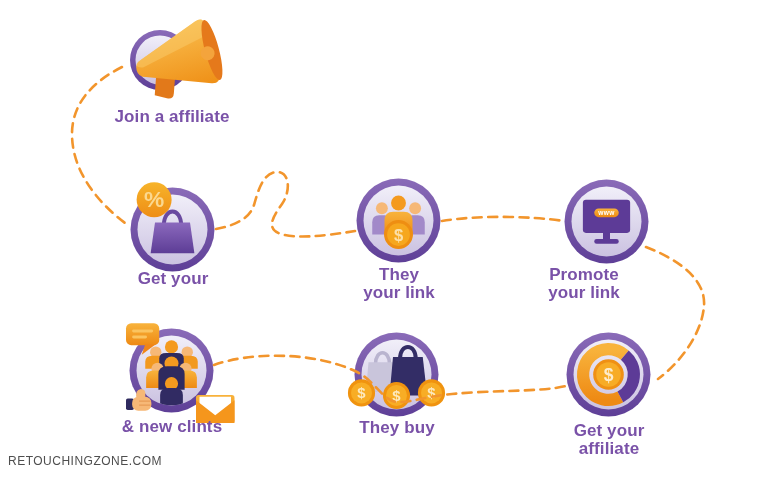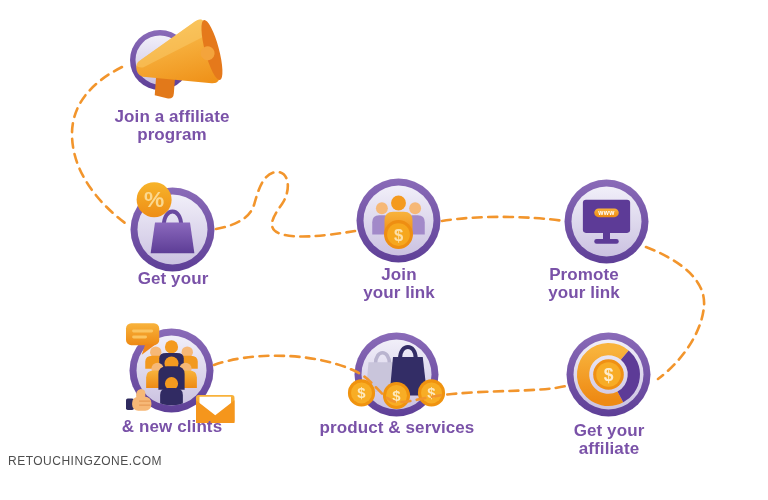--- a/index.html
+++ b/index.html
@@ -78,21 +78,20 @@
     <g transform="translate(70,52) rotate(-15)">
       <path d="M-28 6 L-10 12 L-17 32 Q-19 38 -25 35 L-36 29 Z" fill="#E2791A"></path>
       <path d="M-40 -9 L22 -32 Q31 -35 31 -26 L31 26 Q31 35 22 32 L-40 9 Q-47 7 -47 0 Q-47 -7 -40 -9 Z" fill="url(#gMega)"></path>
       <path d="M-40 -9 L22 -32 Q31 -35 31 -26 L31 -16 L-40 -1 Q-46 -2 -46 -5 Q-45 -8 -40 -9 Z" fill="#FACB6B" opacity="0.5"></path>
       <ellipse cx="31" cy="0" rx="7" ry="31" fill="#E5791B"></ellipse>
       <circle cx="26" cy="2" r="7" fill="#F4A43C"></circle>
     </g>
   </svg>
   <div class="step-label" style="left:172px;top:108px">
     <div>Join a affiliate</div>
-    <div>program</div>
   </div>
 
   <svg class="step-icon" style="left:120px;top:177px" width="105" height="105" viewBox="0 0 120 120">
     <circle cx="60" cy="60" r="48" fill="url(#gRing)"></circle>
     <circle cx="60" cy="60" r="40" fill="url(#gInner)"></circle>
     <path d="M50 56 C50 34 70 34 70 56" stroke="#6A4AA0" stroke-width="4.5" fill="none"></path>
     <path d="M40 52 H80 L85 87 H35 Z" fill="url(#gBagPurple)"></path>
     <circle cx="39" cy="26" r="20" fill="url(#gCoin)"></circle>
     <text x="39" y="34" font-size="26" font-weight="bold" fill="#FBD88F" text-anchor="middle">%</text>
   </svg>
@@ -107,21 +106,21 @@
     <path d="M30 76 V62 Q30 54 38 54 H44 Q52 54 52 62 V76 Z" fill="#A289C9"></path>
     <circle cx="79" cy="46" r="6.8" fill="#F6B877"></circle>
     <path d="M68 76 V62 Q68 54 76 54 H82 Q90 54 90 62 V76 Z" fill="#A289C9"></path>
     <circle cx="60" cy="40" r="8.5" fill="#F49A1F"></circle>
     <path d="M44 78 V60 Q44 50 54 50 H66 Q76 50 76 60 V78 Z" fill="url(#gOrange)"></path>
     <circle cx="60" cy="76" r="16.5" fill="#EE8E12"></circle>
     <circle cx="60" cy="76" r="13" fill="#F6A71E"></circle>
     <text x="60" y="83" font-size="19" font-weight="bold" fill="#FCE0A8" text-anchor="middle">$</text>
   </svg>
   <div class="step-label" style="left:399px;top:266px">
-    <div>Join</div>
+    <div>They</div>
     <div>your link</div>
   </div>
 
   <svg class="step-icon" style="left:554px;top:169px" width="105" height="105" viewBox="0 0 120 120">
     <circle cx="60" cy="60" r="48" fill="url(#gRing)"></circle>
     <circle cx="60" cy="60" r="40" fill="url(#gInner)"></circle>
     <rect x="33" y="35" width="54" height="38" rx="3.5" fill="#5D3B97"></rect>
     <rect x="46" y="45" width="28" height="10" rx="5" fill="url(#gOrange)"></rect>
     <text x="60" y="52.8" font-size="7.5" font-weight="bold" fill="#FFFFFF" letter-spacing="0.5" text-anchor="middle">www</text>
     <rect x="56" y="73" width="8" height="7" fill="#5D3B97"></rect>
@@ -190,21 +189,21 @@
       <circle cx="60" cy="84" r="12" fill="#F8AD25"></circle>
       <text x="60" y="90" font-size="17" font-weight="bold" fill="#FDE9BE" text-anchor="middle">$</text>
     </g>
     <g>
       <circle cx="100" cy="81" r="15.5" fill="#F0930F"></circle>
       <circle cx="100" cy="81" r="12" fill="#F8AD25"></circle>
       <text x="100" y="87" font-size="17" font-weight="bold" fill="#FDE9BE" text-anchor="middle">$</text>
     </g>
   </svg>
   <div class="step-label" style="left:397px;top:419px">
-    <div>product &amp; services</div>
+    <div>They buy</div>
   </div>
 
   <svg class="step-icon" style="left:556px;top:322px" width="105" height="105" viewBox="0 0 120 120">
     <circle cx="60" cy="60" r="48" fill="url(#gRing)"></circle>
     <circle cx="60" cy="60" r="40" fill="url(#gInner)"></circle>
     <path d="M73.6 85.6 A29 29 0 1 1 78.6 37.8" stroke="url(#gOrange)" stroke-width="14" fill="none"></path>
     <path d="M78.6 37.8 A29 29 0 0 1 73.6 85.6" stroke="#5D3B97" stroke-width="14" fill="none"></path>
     <circle cx="60" cy="60" r="17.5" fill="#EF9014"></circle>
     <circle cx="60" cy="60" r="14" fill="#F7AC26"></circle>
     <text x="60" y="67" font-size="20" font-weight="bold" fill="#FDECCB" text-anchor="middle">$</text>

